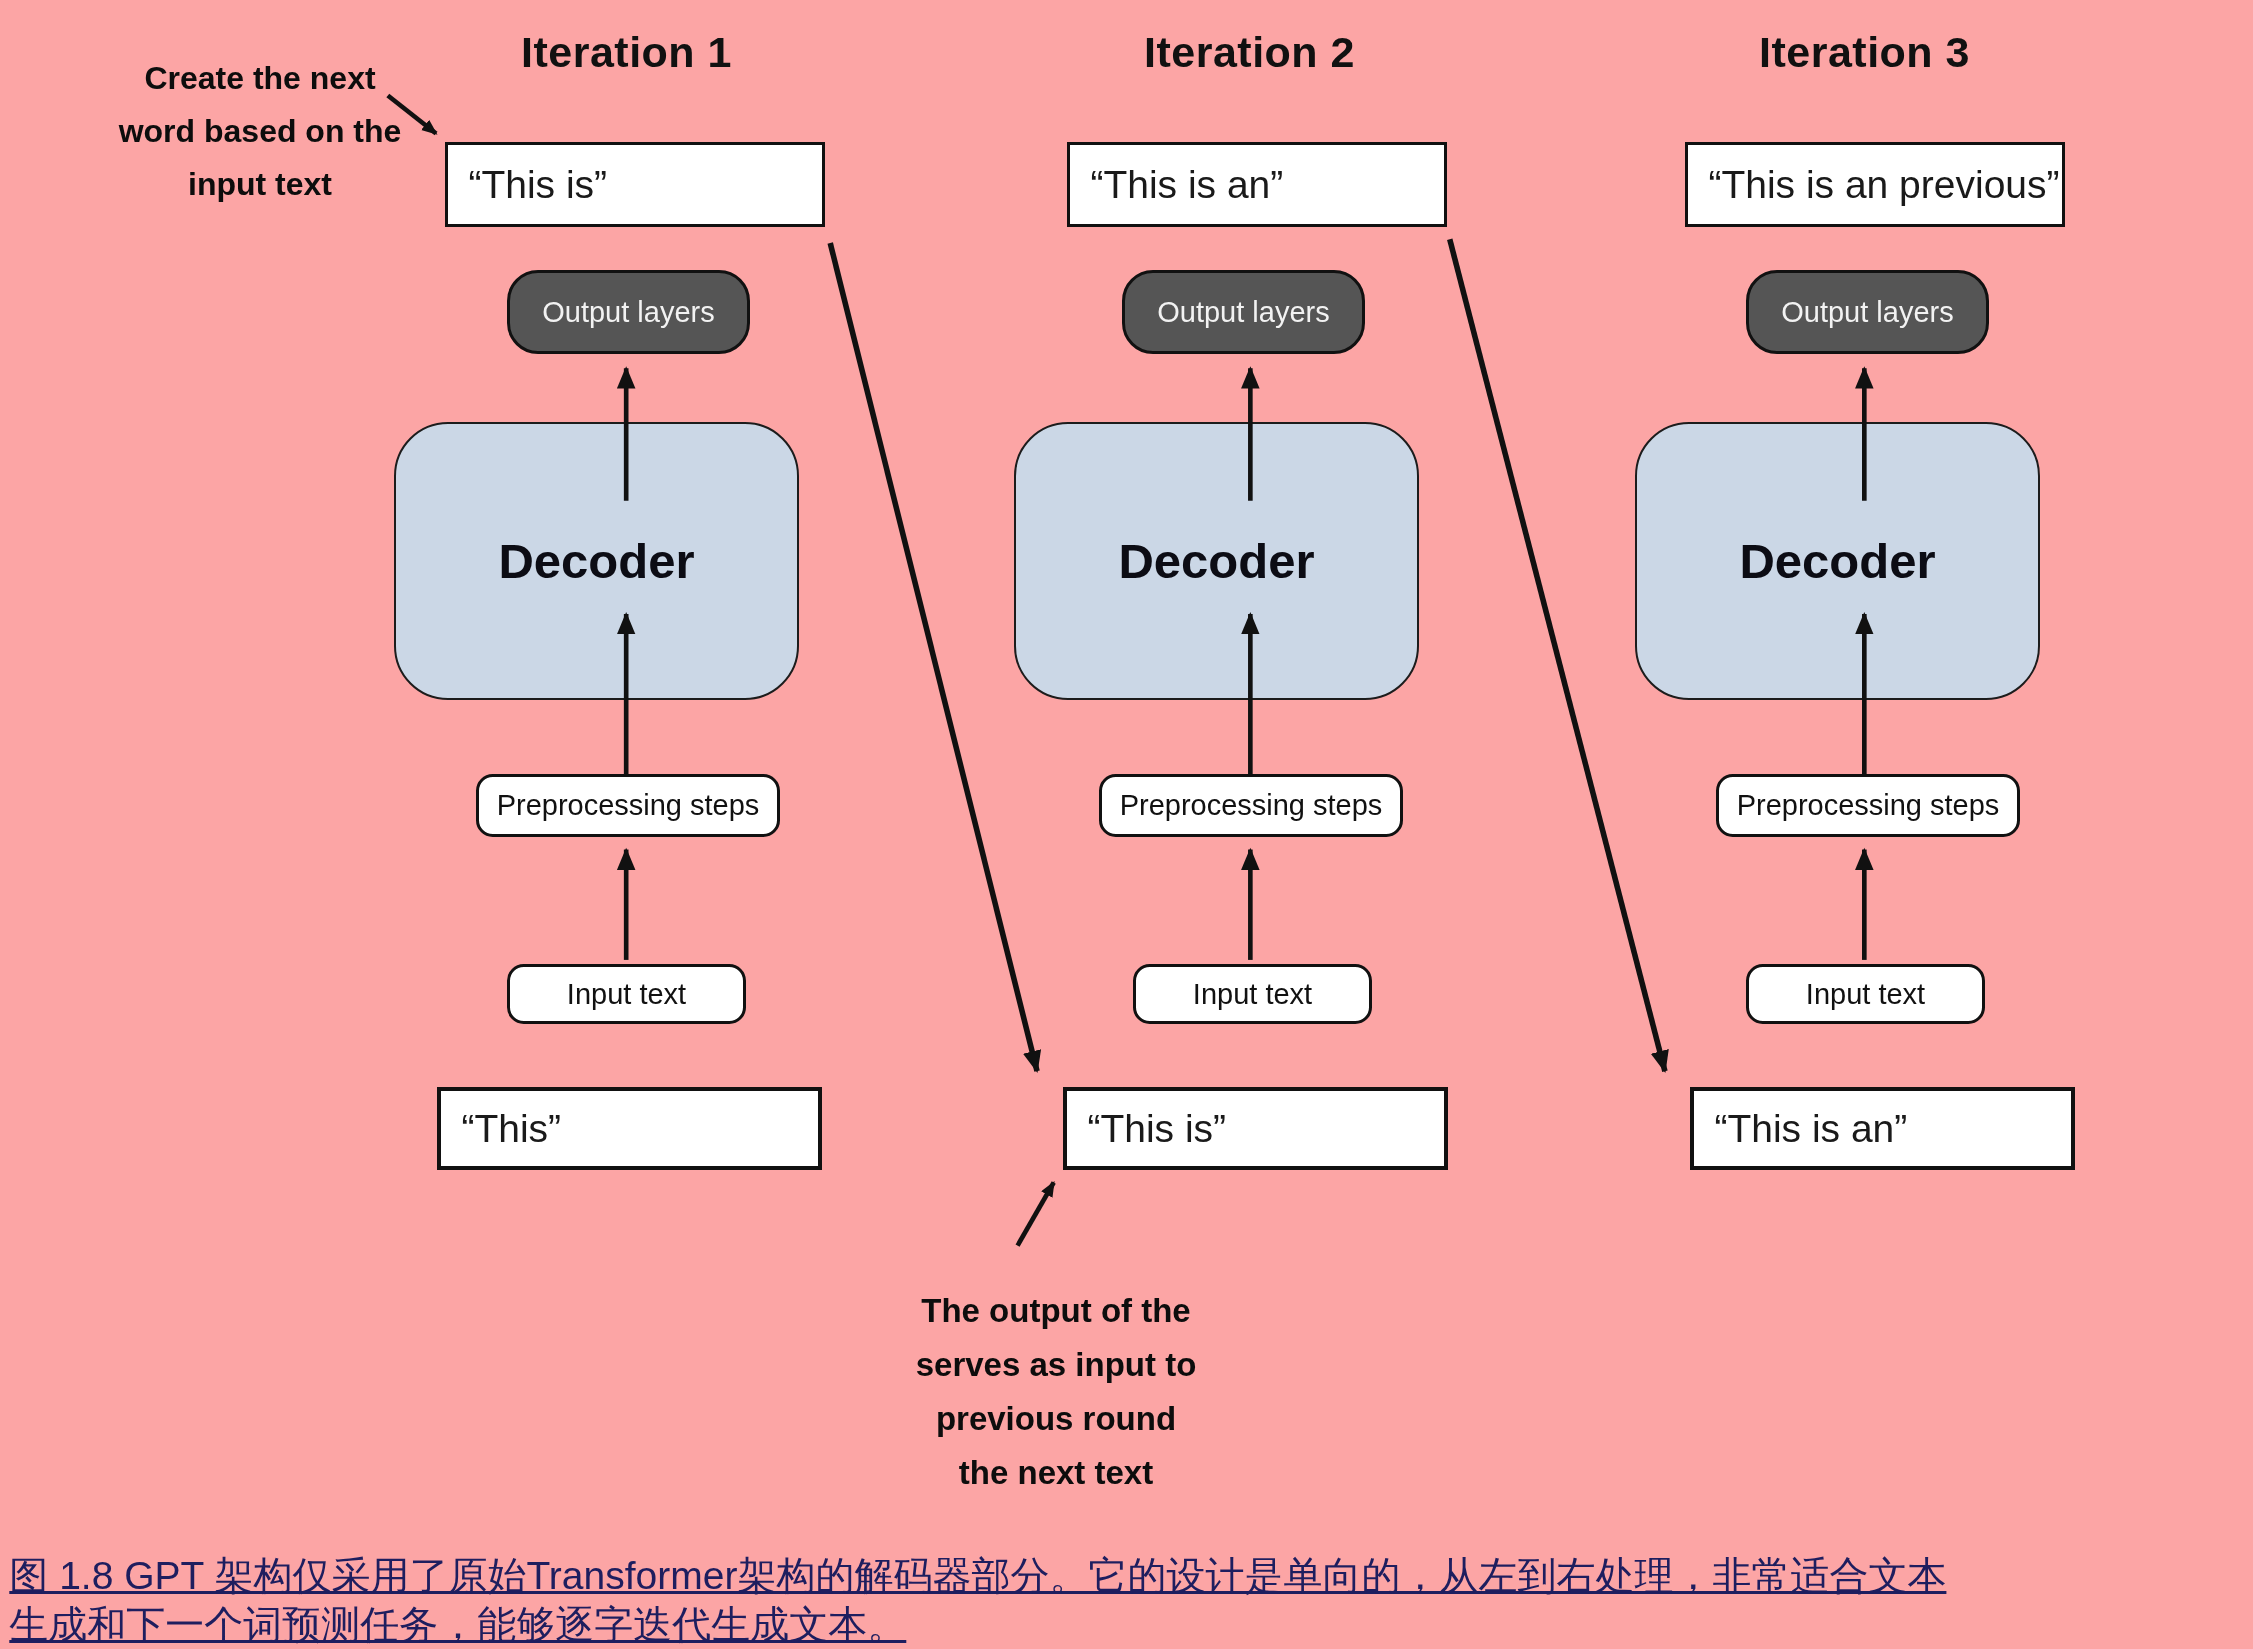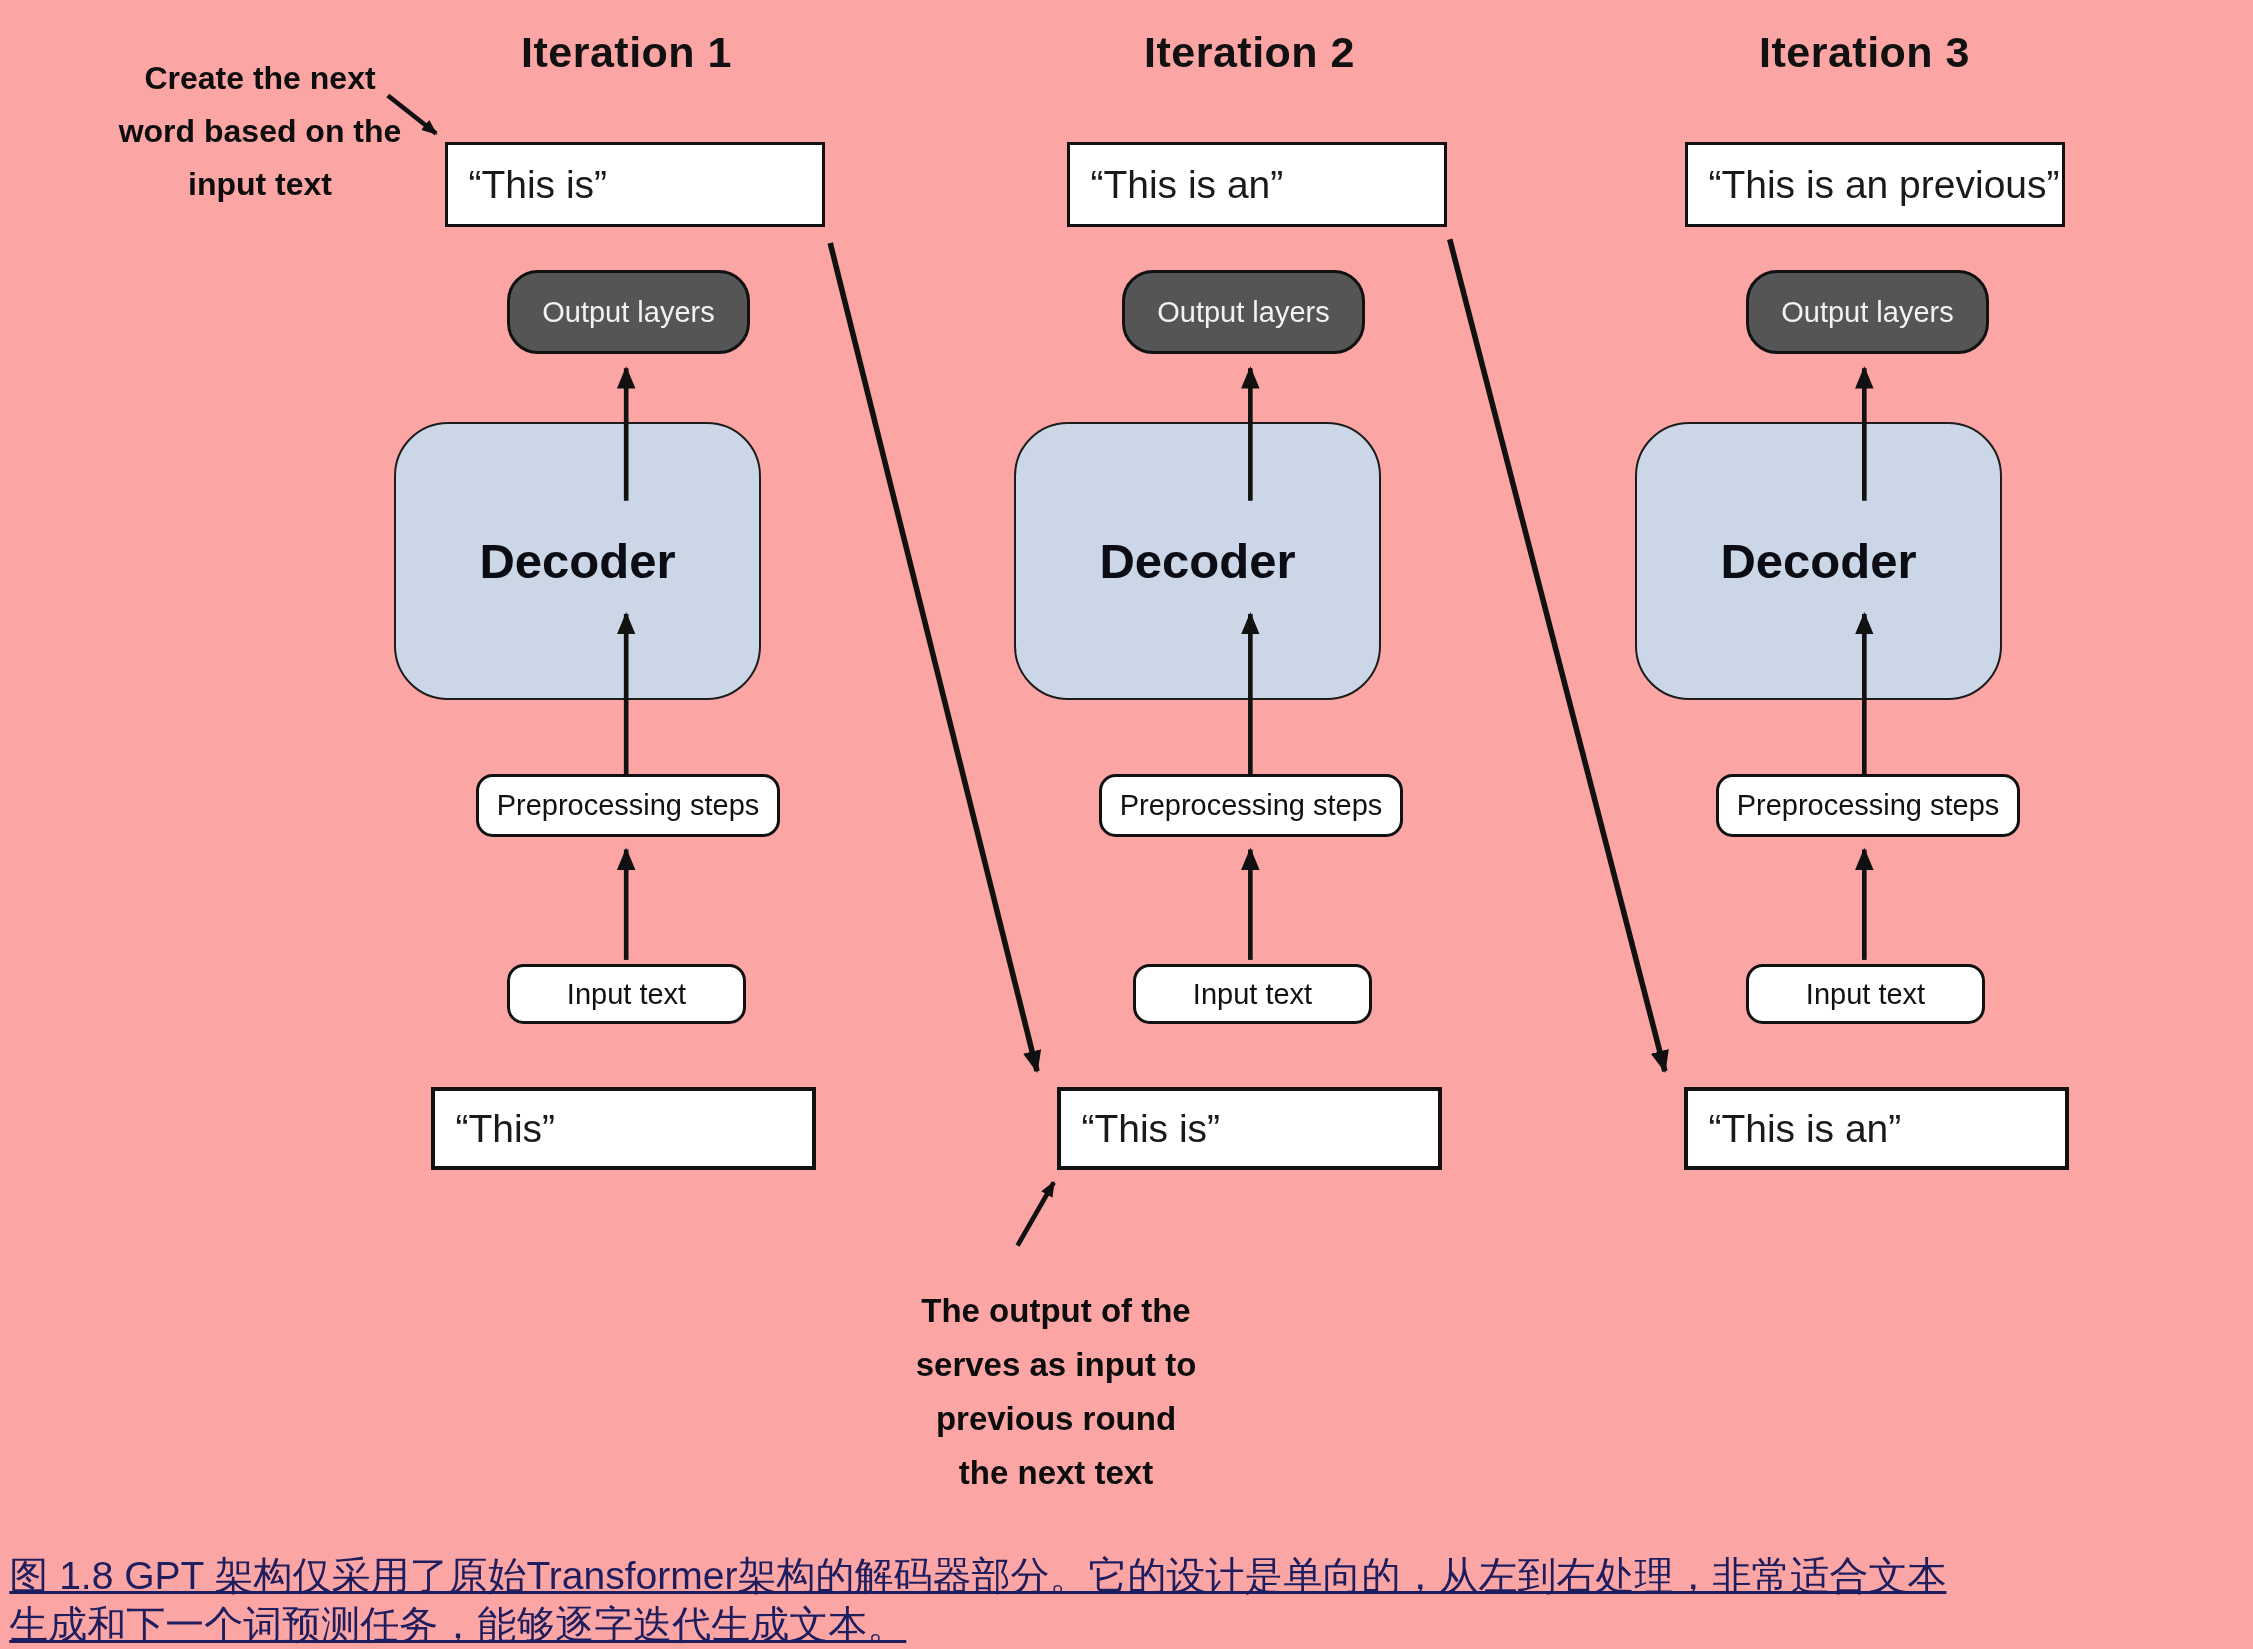--- a/index.html
+++ b/index.html
@@ -7,28 +7,28 @@
   .stage{position:relative;width:2254px;height:1649px;background:#fca5a5;overflow:hidden;}
   .abs{position:absolute;}
   .arrows{position:absolute;left:0;top:0;width:2254px;height:1649px;pointer-events:none;z-index:6;}
 
   .iter-title{position:absolute;top:28px;width:557px;text-align:center;
     font-size:43px;font-weight:bold;color:#111;letter-spacing:0.5px;}
 
   .quote-box{position:absolute;height:85px;width:380px;background:#fff;border:3.7px solid #111;
     box-sizing:border-box;display:flex;align-items:center;padding-left:20.4px;
     font-size:39px;color:#1a1a1a;z-index:3;}
-  .quote-box.bottom{height:83px;width:385px;border-width:4.6px;}
+  .quote-box.bottom{height:83px;width:385px;border-width:4.6px;margin-left:6px;}
 
   .outlayers{position:absolute;top:270px;width:243px;height:84px;box-sizing:border-box;
     background:var(--output-layers-fill,#555555);border:3.7px solid #111;border-radius:31px;
     display:flex;align-items:center;justify-content:center;
     font-size:29px;color:#f2f2f2;z-index:3;}
 
-  .decoder{position:absolute;top:422px;width:367px;height:278px;box-sizing:border-box;
+  .decoder{position:absolute;top:422px;width:405px;height:278px;box-sizing:border-box;
     background:var(--decoder-fill,#cbd7e6);border:2.8px solid #1c1c1c;border-radius:54px;
     display:flex;align-items:center;justify-content:center;
     font-size:49px;font-weight:bold;color:#0c0c14;z-index:2;}
 
   .pill{position:absolute;box-sizing:border-box;background:#fff;border:3.7px solid #111;
     border-radius:16.7px;display:flex;align-items:center;justify-content:center;
     font-size:29px;color:#111;z-index:3;}
   .preproc{top:774px;width:304px;height:63px;}
   .inputtext{top:964px;width:239px;height:60px;}
 

